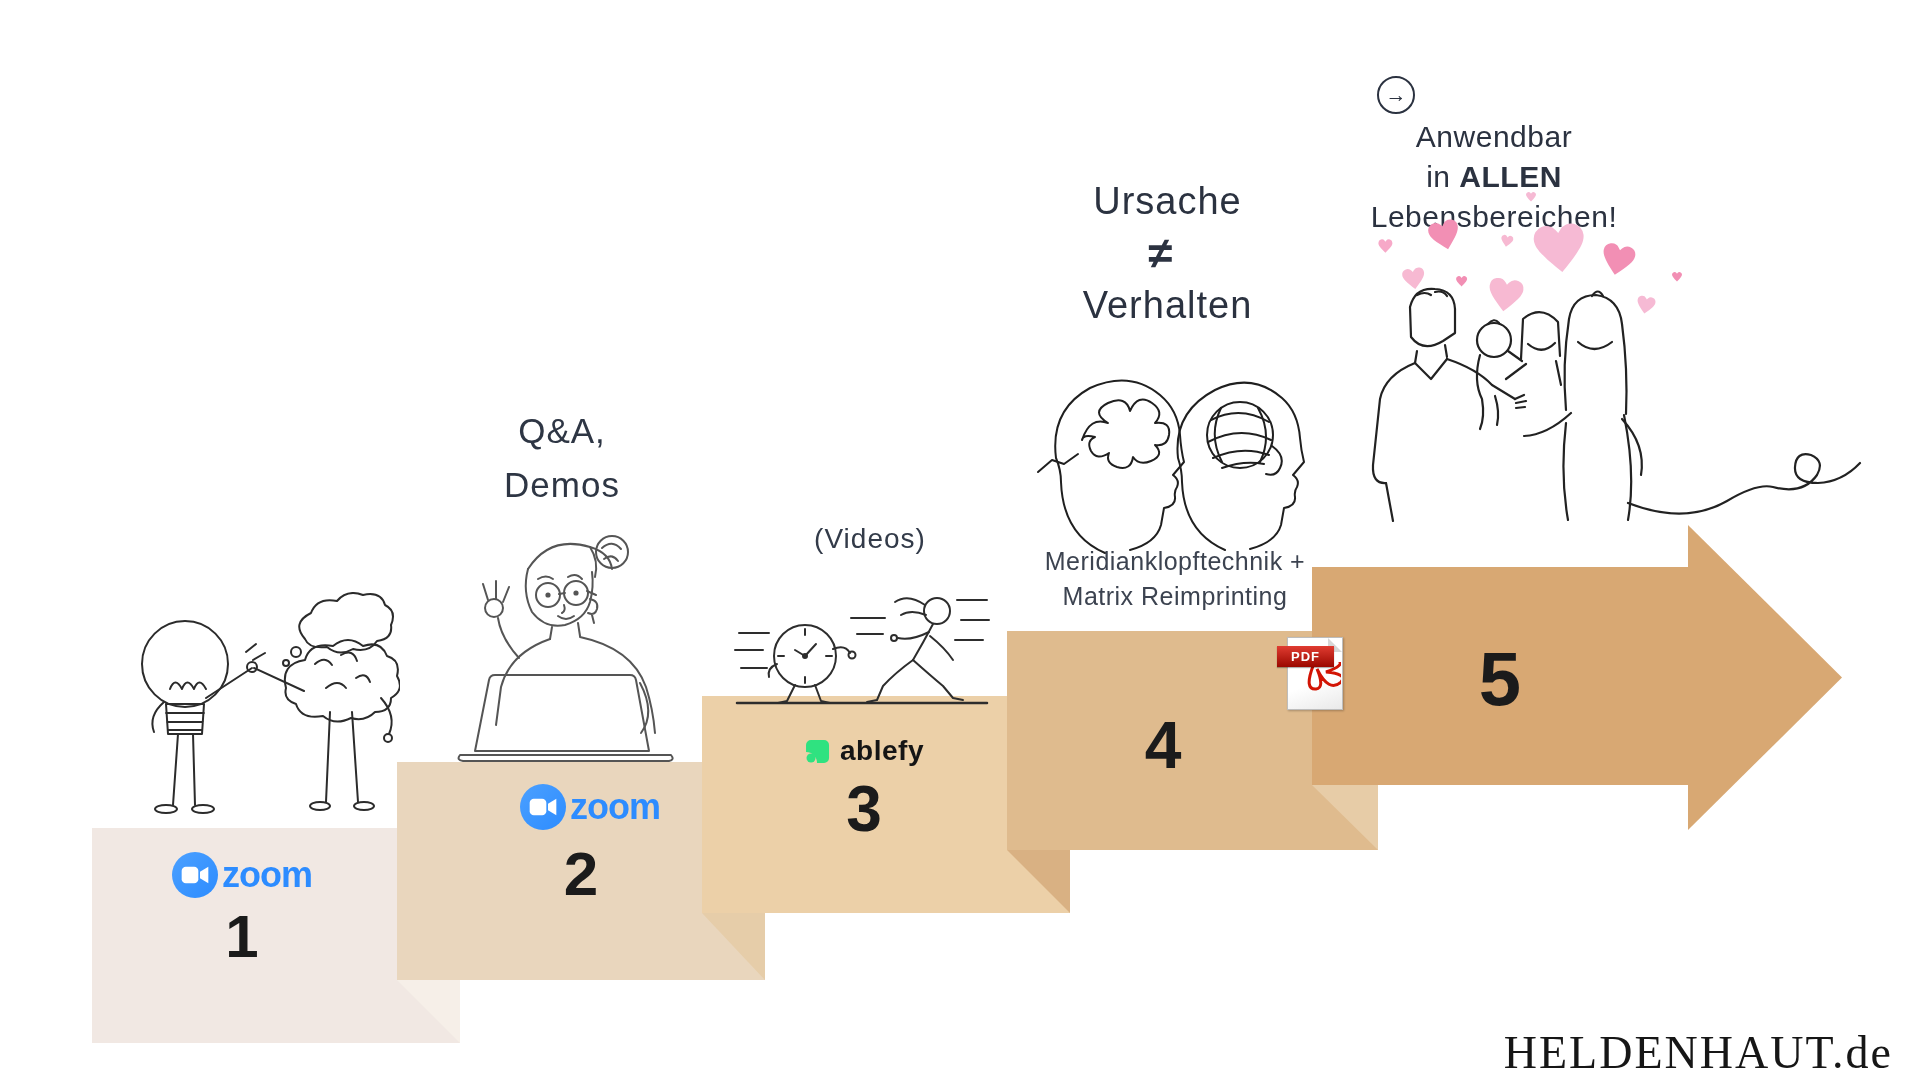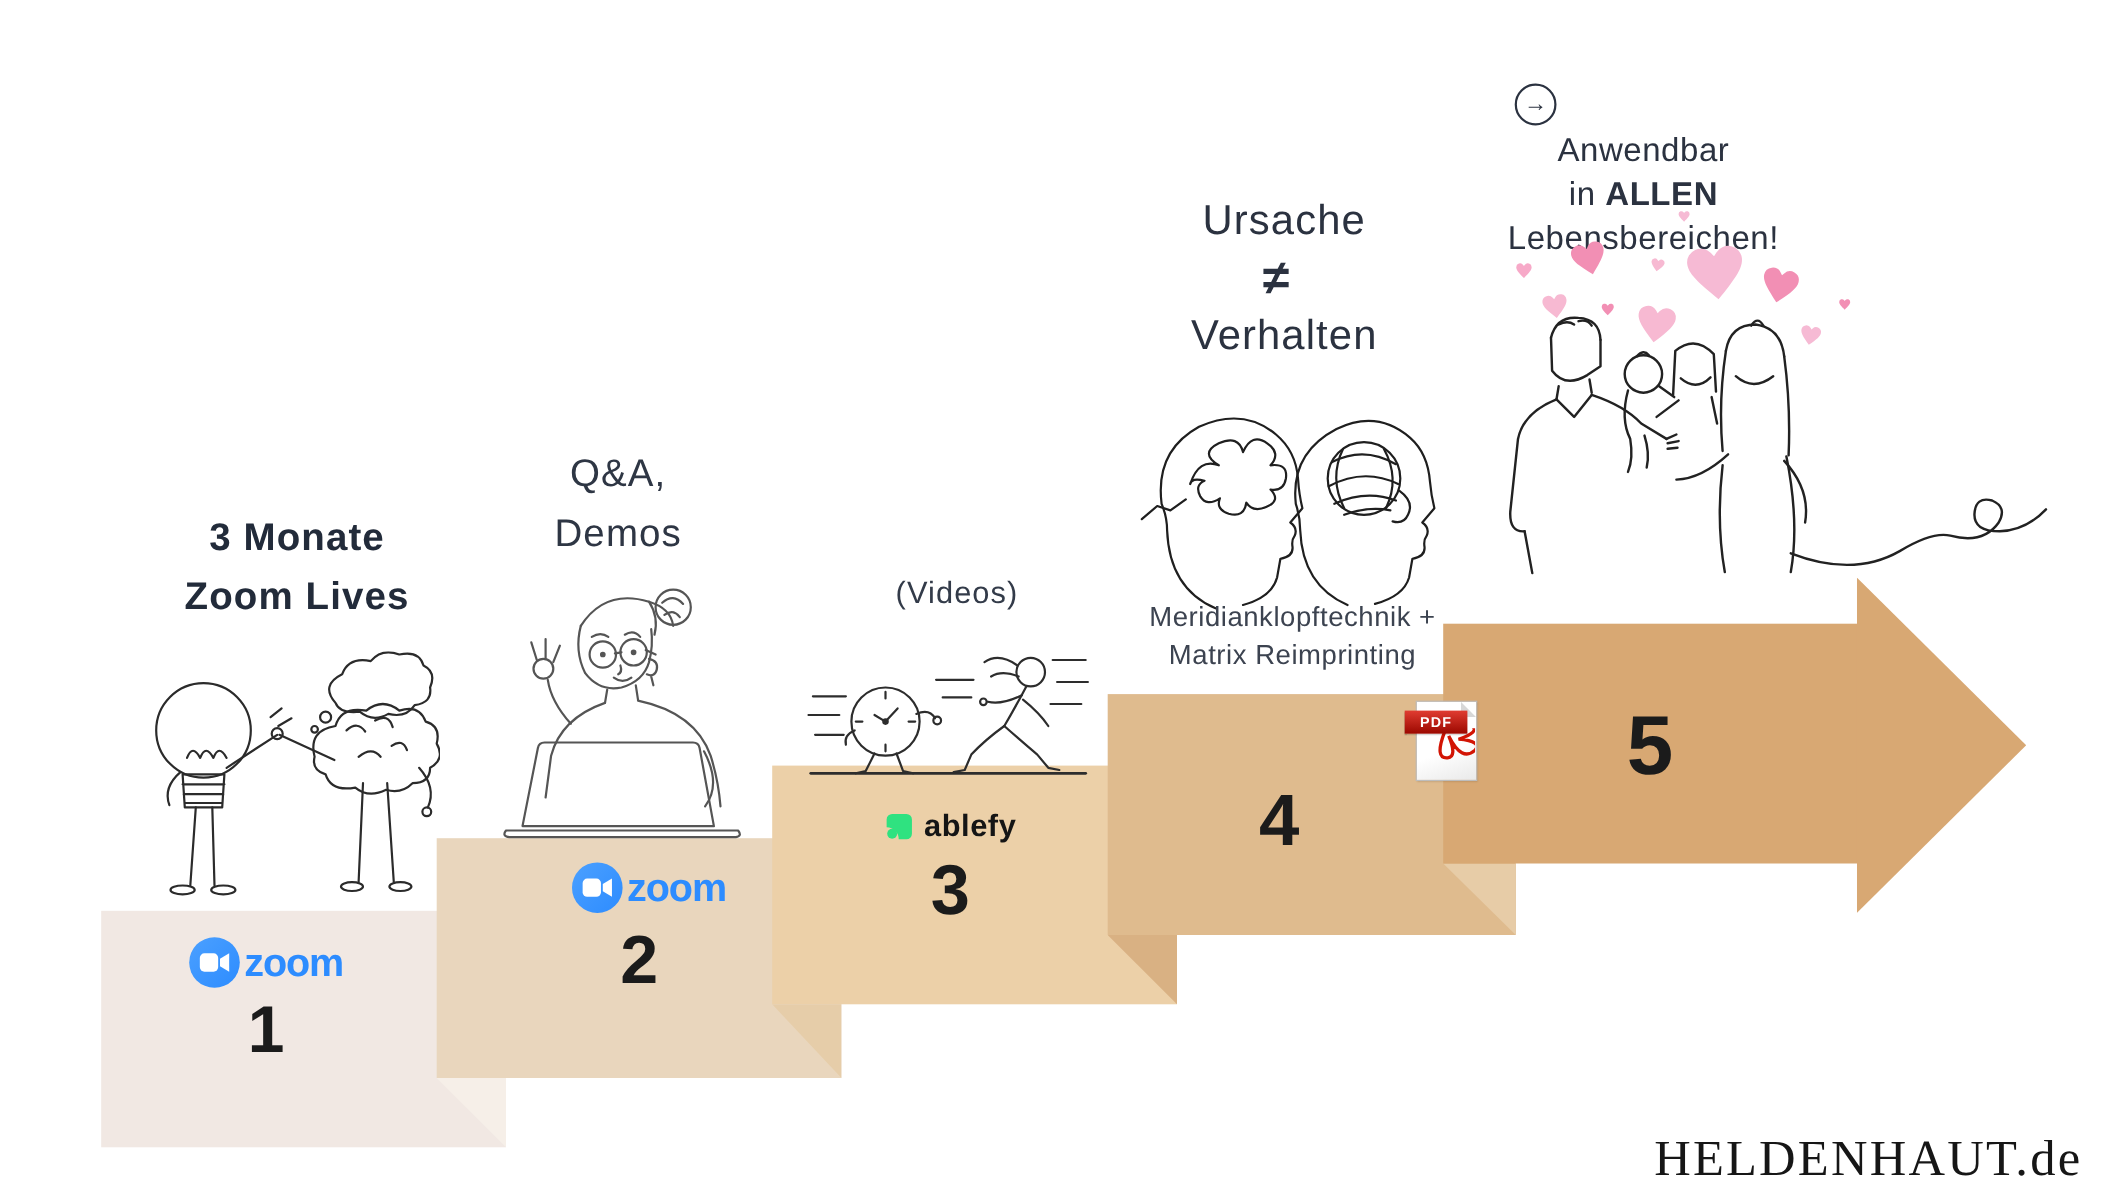--- a/index.html
+++ b/index.html
@@ -50,24 +50,20 @@
   <div class="fold" style="left:397px;top:980px;width:63px;height:63px;background:#f6efe8;"></div>
   <div class="step-block" style="left:397px;top:762px;width:368px;height:218px;background:#e9d6bd;"></div>
   <div class="fold" style="left:702px;top:913px;width:63px;height:67px;background:#e6cda9;"></div>
   <div class="step-block" style="left:702px;top:696px;width:368px;height:217px;background:#ecd0a8;"></div>
   <div class="fold" style="left:1007px;top:850px;width:63px;height:63px;background:#d9b183;"></div>
   <div class="step-block" style="left:1007px;top:631px;width:371px;height:219px;background:#dfbb8e;"></div>
   <div class="fold" style="left:1312px;top:785px;width:66px;height:65px;background:#e7cca7;"></div>
   <div class="step-block" style="left:1312px;top:567px;width:377px;height:218px;background:#d8a873;"></div>
   <div class="step-block" style="left:1688px;top:525px;width:154px;height:305px;background:#d8a873;clip-path:polygon(0 0,100% 50%,0 100%);"></div>
 
-  <div class="abs ctr title bold" style="left:270px;top:462px;">
-    <div>3 Monate</div>
-    <div>Zoom Lives</div>
-  </div>
 
   <svg class="abs" style="left:100px;top:592px;" width="300" height="240" viewBox="0 0 300 240" fill="none" stroke="#2b2b2b" stroke-width="2" stroke-linecap="round" stroke-linejoin="round">
     <path d="M 205 47 q -14 -16 6 -26 q 6 -16 26 -12 q 10 -12 26 -6 q 18 -4 22 10 q 12 6 6 20 q 2 14 -14 16 q -8 12 -24 8 q -14 8 -26 -2 q -18 2 -22 -8 z"></path>
     <circle cx="196" cy="60" r="5"></circle>
       <circle cx="186" cy="71" r="3"></circle>
     <circle cx="85" cy="72" r="43"></circle>
     <path d="M 70 97 q 5 -13 12 0 q 5 -13 12 0 q 5 -13 12 0"></path>
     <path d="M 66 112 L 104 112 L 102 142 L 68 142 Z M 66 121 L 104 121 M 67 130 L 103 130 M 68 138 L 102 138"></path>
     <path d="M 78 142 L 73 213 M 93 142 L 95 213"></path>
     <ellipse cx="66" cy="217" rx="11" ry="4"></ellipse>

